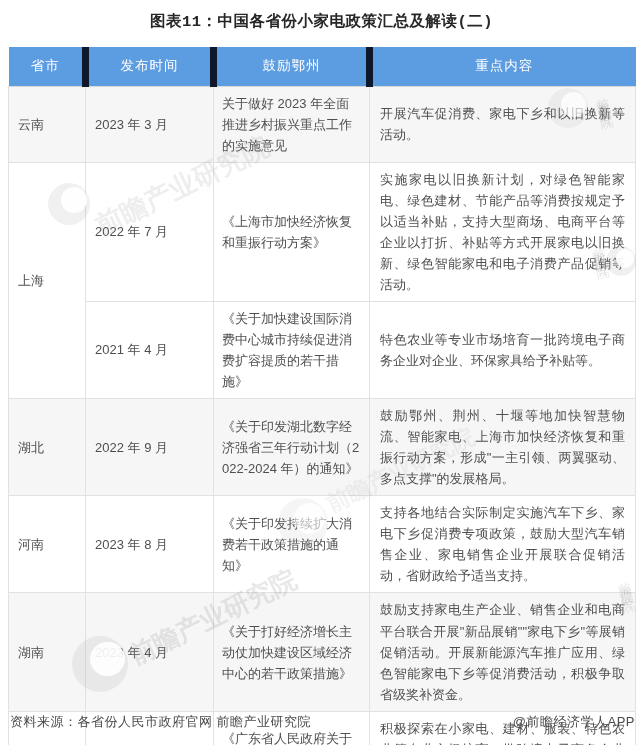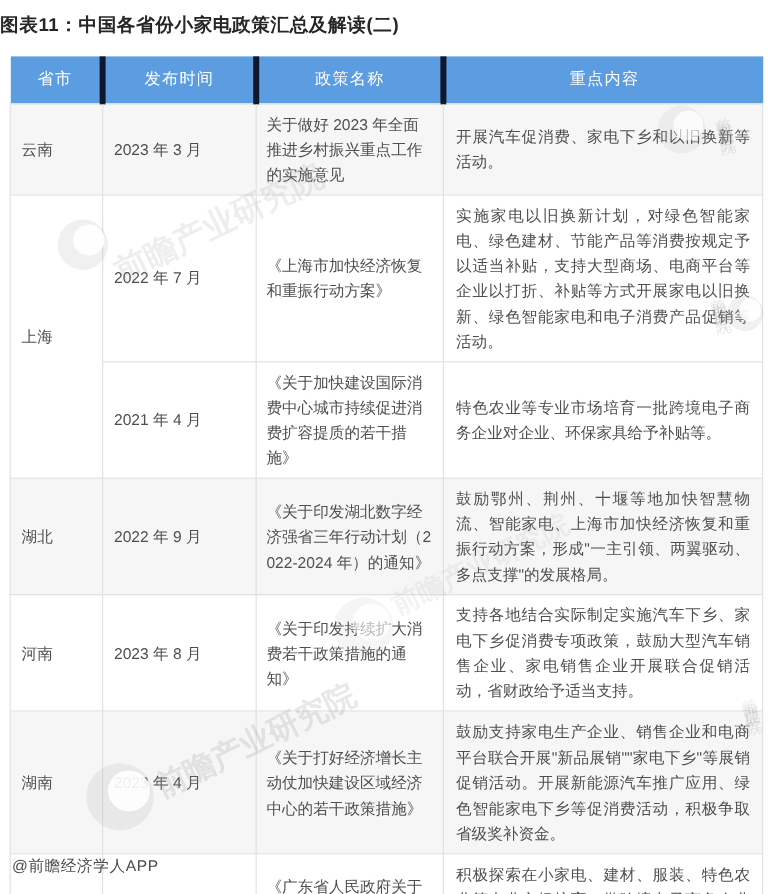--- a/index.html
+++ b/index.html
@@ -8,25 +8,27 @@
     font-family: "Liberation Sans", "DejaVu Sans", sans-serif;
     background: #ffffff;
     position: relative;
     overflow: hidden;
     color: #4f4f4f;
   }
   .page { position: relative; width: 643px; height: 745px; }
 
   
   .title {
+    text-align: center;
     font-size: 15.5px;
     font-weight: bold;
     color: #262626;
     padding-top: 11px;
     letter-spacing: 0.5px;
+    font-family: Liberation Mono, monospace;
   }
 
   
   table.policy {
     position: absolute;
     left: 8px; top: 47px;
     width: 627px;
     border-collapse: collapse;
     table-layout: fixed;
     font-size: 13px;
@@ -35,21 +37,21 @@
   col.c2 { width: 128px; }
   col.c3 { width: 156px; }
   col.c4 { width: 266px; }
 
   th {
     background: #5c9ce0;
     color: #ffffff;
     font-weight: normal;
     font-size: 13.5px;
     height: 39px;
-    border-right: 5px solid #0f172a;
+    border-right: 7px solid #0f172a;
     border-bottom: 1px solid #d8d8d8;
     text-align: center;
     vertical-align: middle;
     letter-spacing: 1px;
   }
   th:last-child { border-right: none; margin-top: 26px; }
 
   td {
     border: 1px solid #e1e1e1;
     vertical-align: middle;
@@ -127,21 +129,21 @@
     <colgroup>
         <col class="c1">
         <col class="c2">
         <col class="c3">
         <col class="c4">
       </colgroup>
     <thead>
       <tr>
         <th>省市</th>
         <th>发布时间</th>
-        <th>政策名称</th>
+        <th>鼓励鄂州</th>
         <th>重点内容</th>
       </tr>
     </thead>
     <tbody>
       <tr class="r0 shade">
         <td class="c-prov">云南</td>
         <td class="c-date">2023 年 3 月</td>
         <td class="c-policy">关于做好 2023 年全面推进乡村振兴重点工作的实施意见</td>
         <td class="c-content">开展汽车促消费、家电下乡和以旧换新等活动。</td>
       </tr>
@@ -177,20 +179,21 @@
       <tr class="r6">
         <td class="c-prov">广东</td>
         <td class="c-date">2022 年 5 月</td>
         <td class="c-policy">《广东省人民政府关于印发中国（韶关）等 8 个跨境电子商务综合试验区实施方案的通知》</td>
         <td class="c-content">积极探索在小家电、建材、服装、特色农业等专业市场培育一批跨境电子商务企业对企业（B2B）平台，以跨境电子商务信息流、资金流和物流系统提供扁平化服务。</td>
       </tr>
     </tbody>
   </table>
 
   <div class="footer">
+    <span>资料来源：各省份人民市政府官网 前瞻产业研究院</span>
     <span>@前瞻经济学人APP</span>
   </div>
 
   <div class="wm-layer">
     <span class="wm-logo" style="left:48px; top:183px; width:42px; height:42px;"></span>
     <span class="wm wm-diag" style="left:88px; top:168px; font-size:27px;">前瞻产业研究院</span>
 
     <span class="wm-logo" style="left:548px; top:88px; width:40px; height:40px; opacity:.7;"></span>
     <span class="wm wm-vert" style="left:592px; top:88px;">前瞻产业研究院</span>
 

